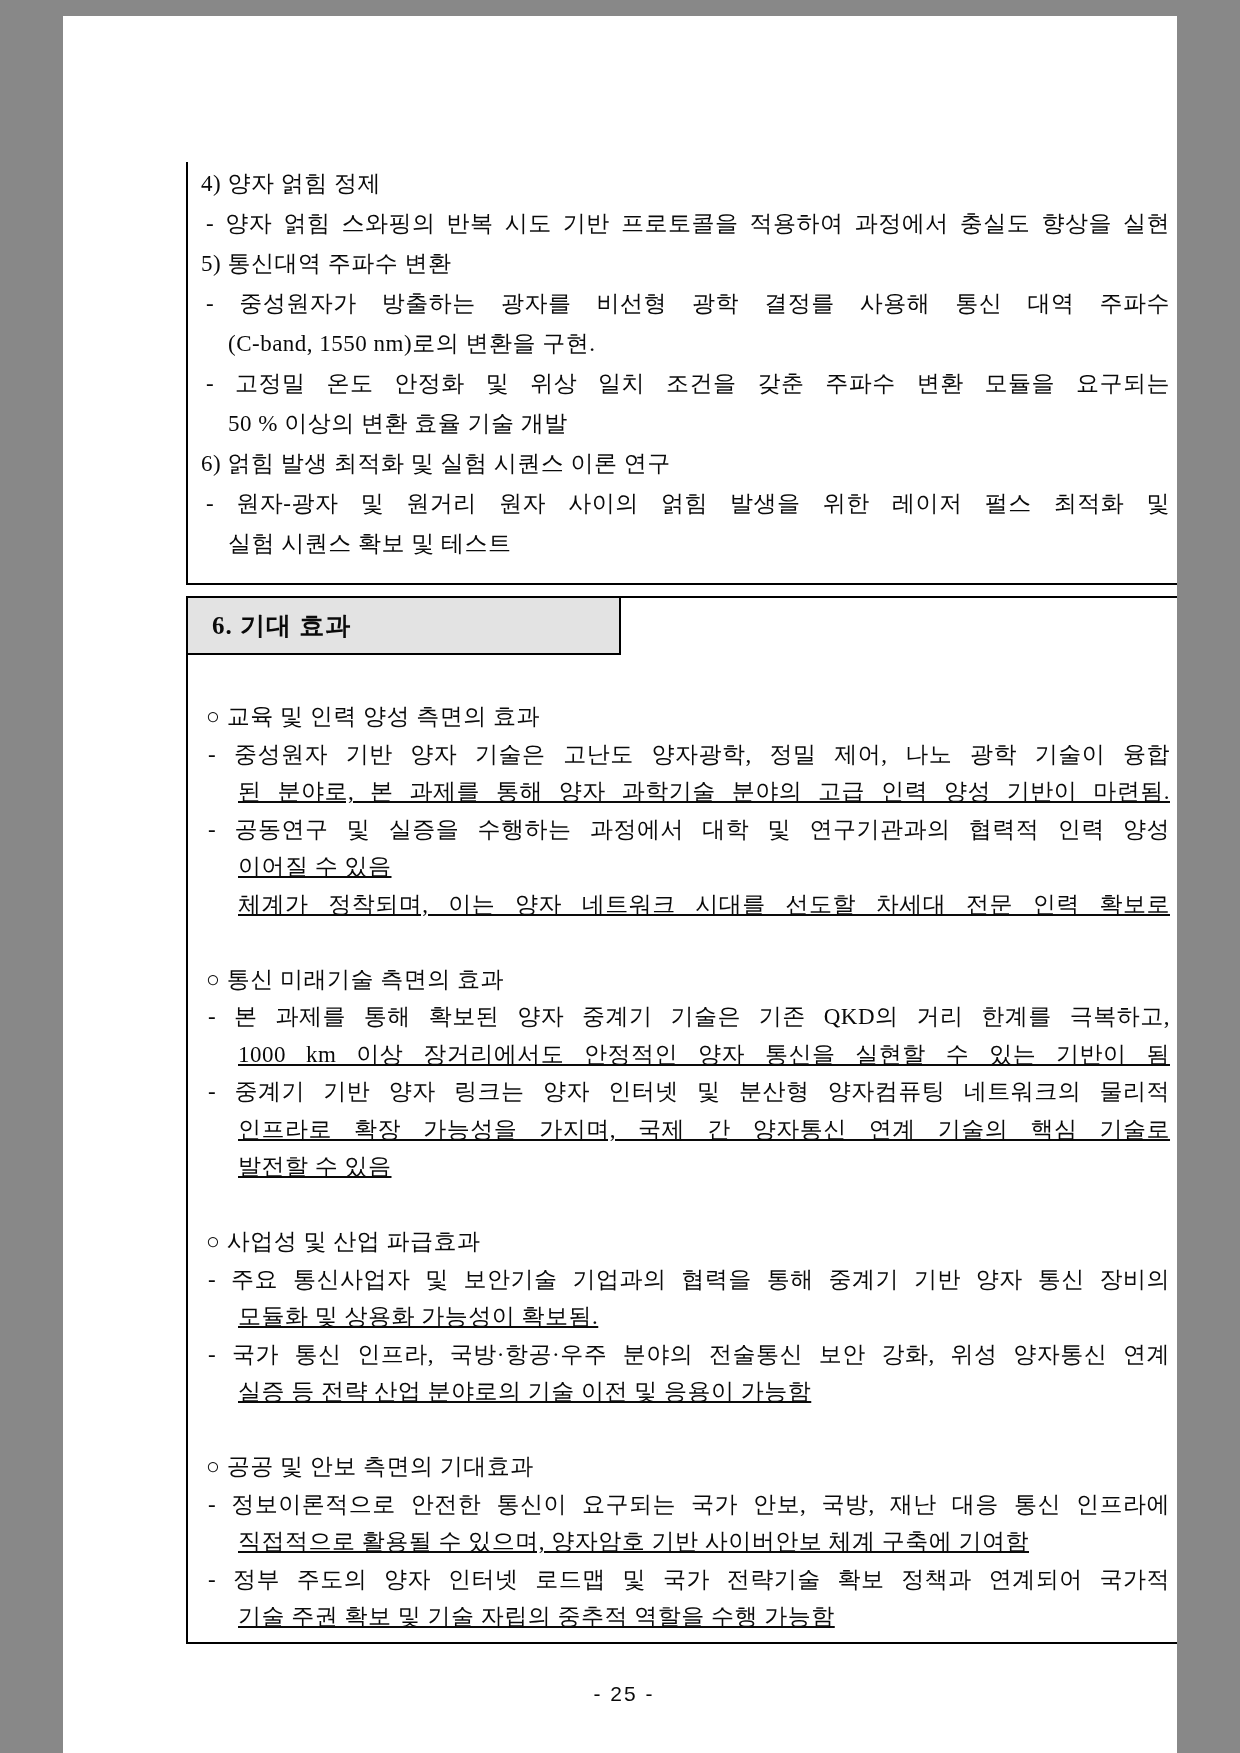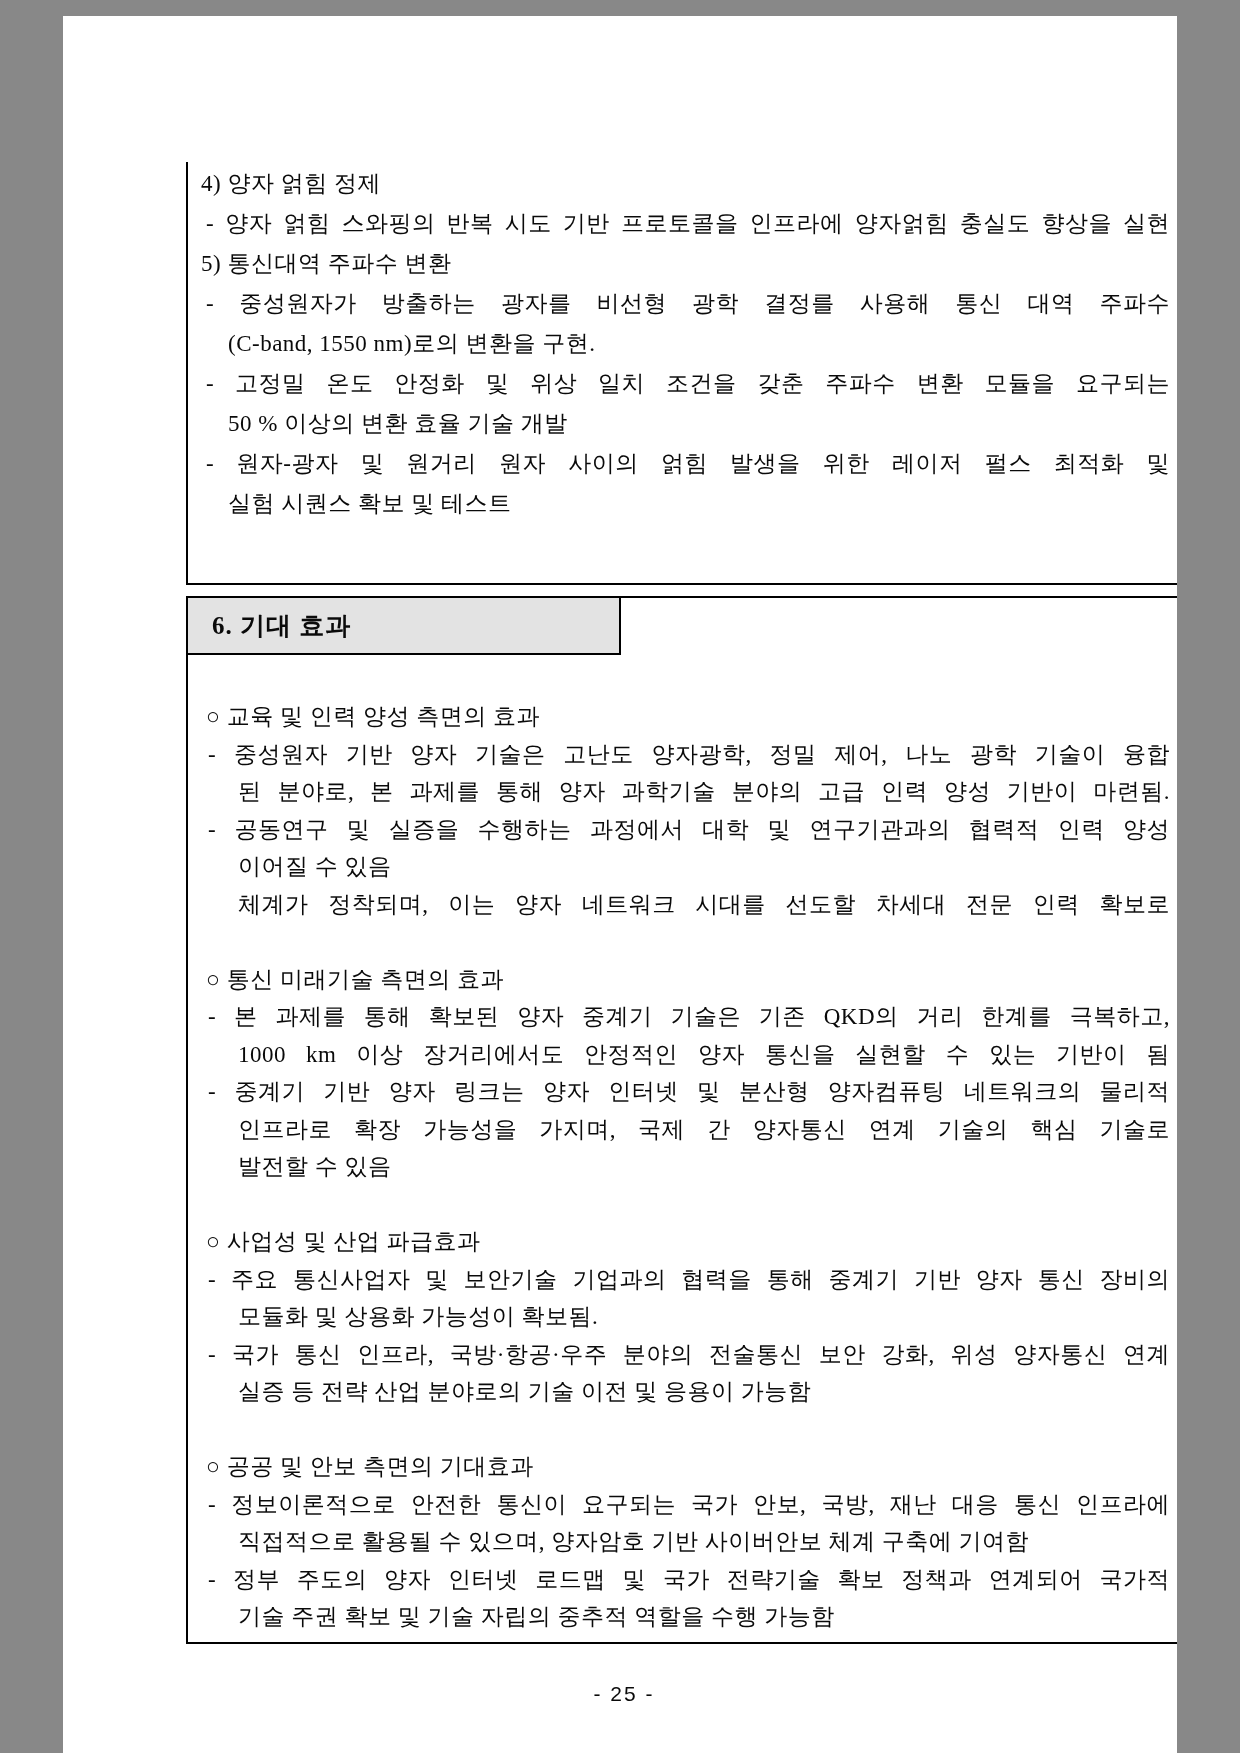--- a/index.html
+++ b/index.html
@@ -59,21 +59,21 @@
     white-space:nowrap;
     overflow:visible;
   }
   .box1 .line{height:40px;line-height:40px;}
   .box2 .line{height:37.5px;line-height:37.5px;}
   .box1 .i0{padding-left:13px;}
   .box1 .i1{padding-left:18px;}
   .box1 .i2{padding-left:40px;}
   .box2 .i0{padding-left:18px;}
   .box2 .i1{padding-left:20px;}
-  .box2 .i2{padding-left:50px;}
+  .box2 .i2{padding-left:50px;text-decoration:underline;}
   .line.just{
     white-space:normal;
     text-align:justify;
     text-align-last:justify;
   }
   .page-footer{
     position:absolute;
     left:4px;top:1666px;
     width:100%;
     text-align:center;
@@ -83,26 +83,27 @@
   }
 </style>
 </head>
 <body>
 
 <div class="page">
 
   <section class="box box1">
     <div class="lines" id="box1-lines">
         <div class="line i0">4) 양자 얽힘 정제</div>
-        <div class="line i1 just">- 양자 얽힘 스와핑의 반복 시도 기반 프로토콜을 인프라에 양자얽힘 충실도 향상을 실현</div>
+        <div class="line i1 just">- 양자 얽힘 스와핑의 반복 시도 기반 프로토콜을 적용하여 과정에서 충실도 향상을 실현</div>
         <div class="line i0">5) 통신대역 주파수 변환</div>
         <div class="line i1 just">- 중성원자가 방출하는 광자를 비선형 광학 결정를 사용해 통신 대역 주파수</div>
         <div class="line i2">(C-band, 1550 nm)로의 변환을 구현.</div>
         <div class="line i1 just">- 고정밀 온도 안정화 및 위상 일치 조건을 갖춘 주파수 변환 모듈을 요구되는</div>
         <div class="line i2">50 % 이상의 변환 효율 기술 개발</div>
+        <div class="line i0">6) 얽힘 발생 최적화 및 실험 시퀀스 이론 연구</div>
         <div class="line i1 just">- 원자-광자 및 원거리 원자 사이의 얽힘 발생을 위한 레이저 펄스 최적화 및</div>
         <div class="line i2">실험 시퀀스 확보 및 테스트</div>
       </div>
   </section>
 
   <div class="section-header">
     <span>6. 기대 효과</span>
   </div>
 
   <section class="box box2">

